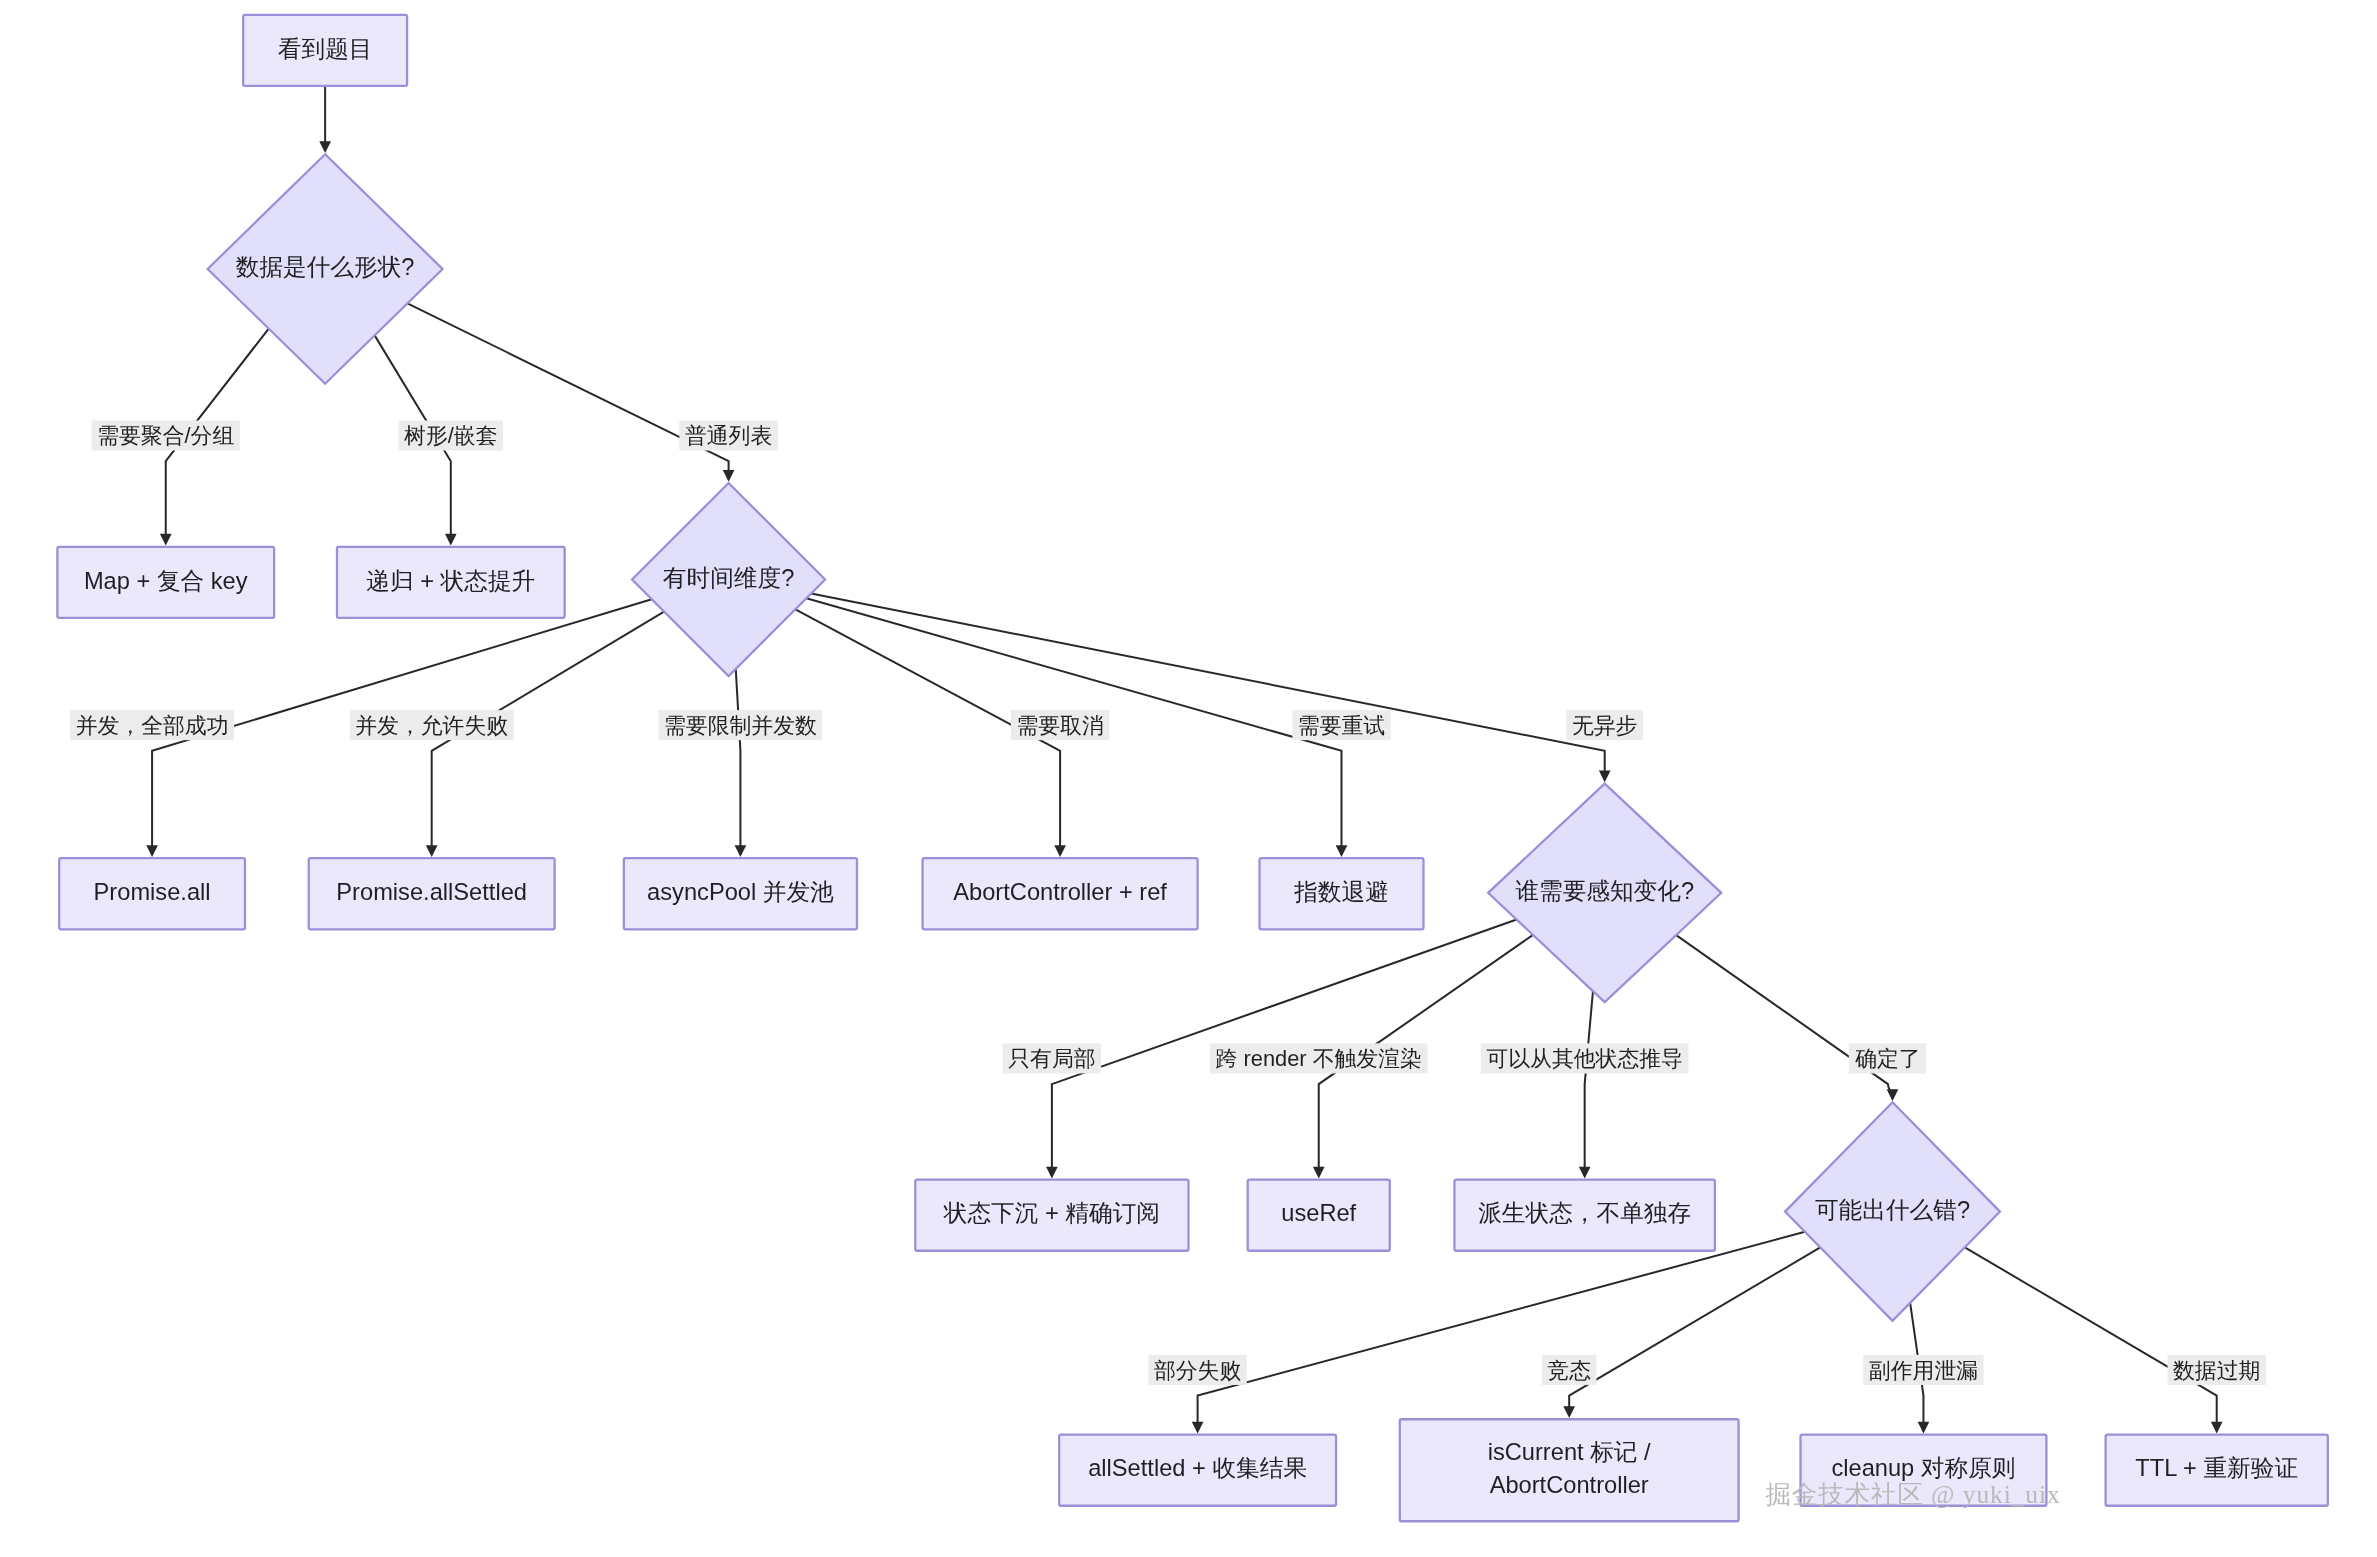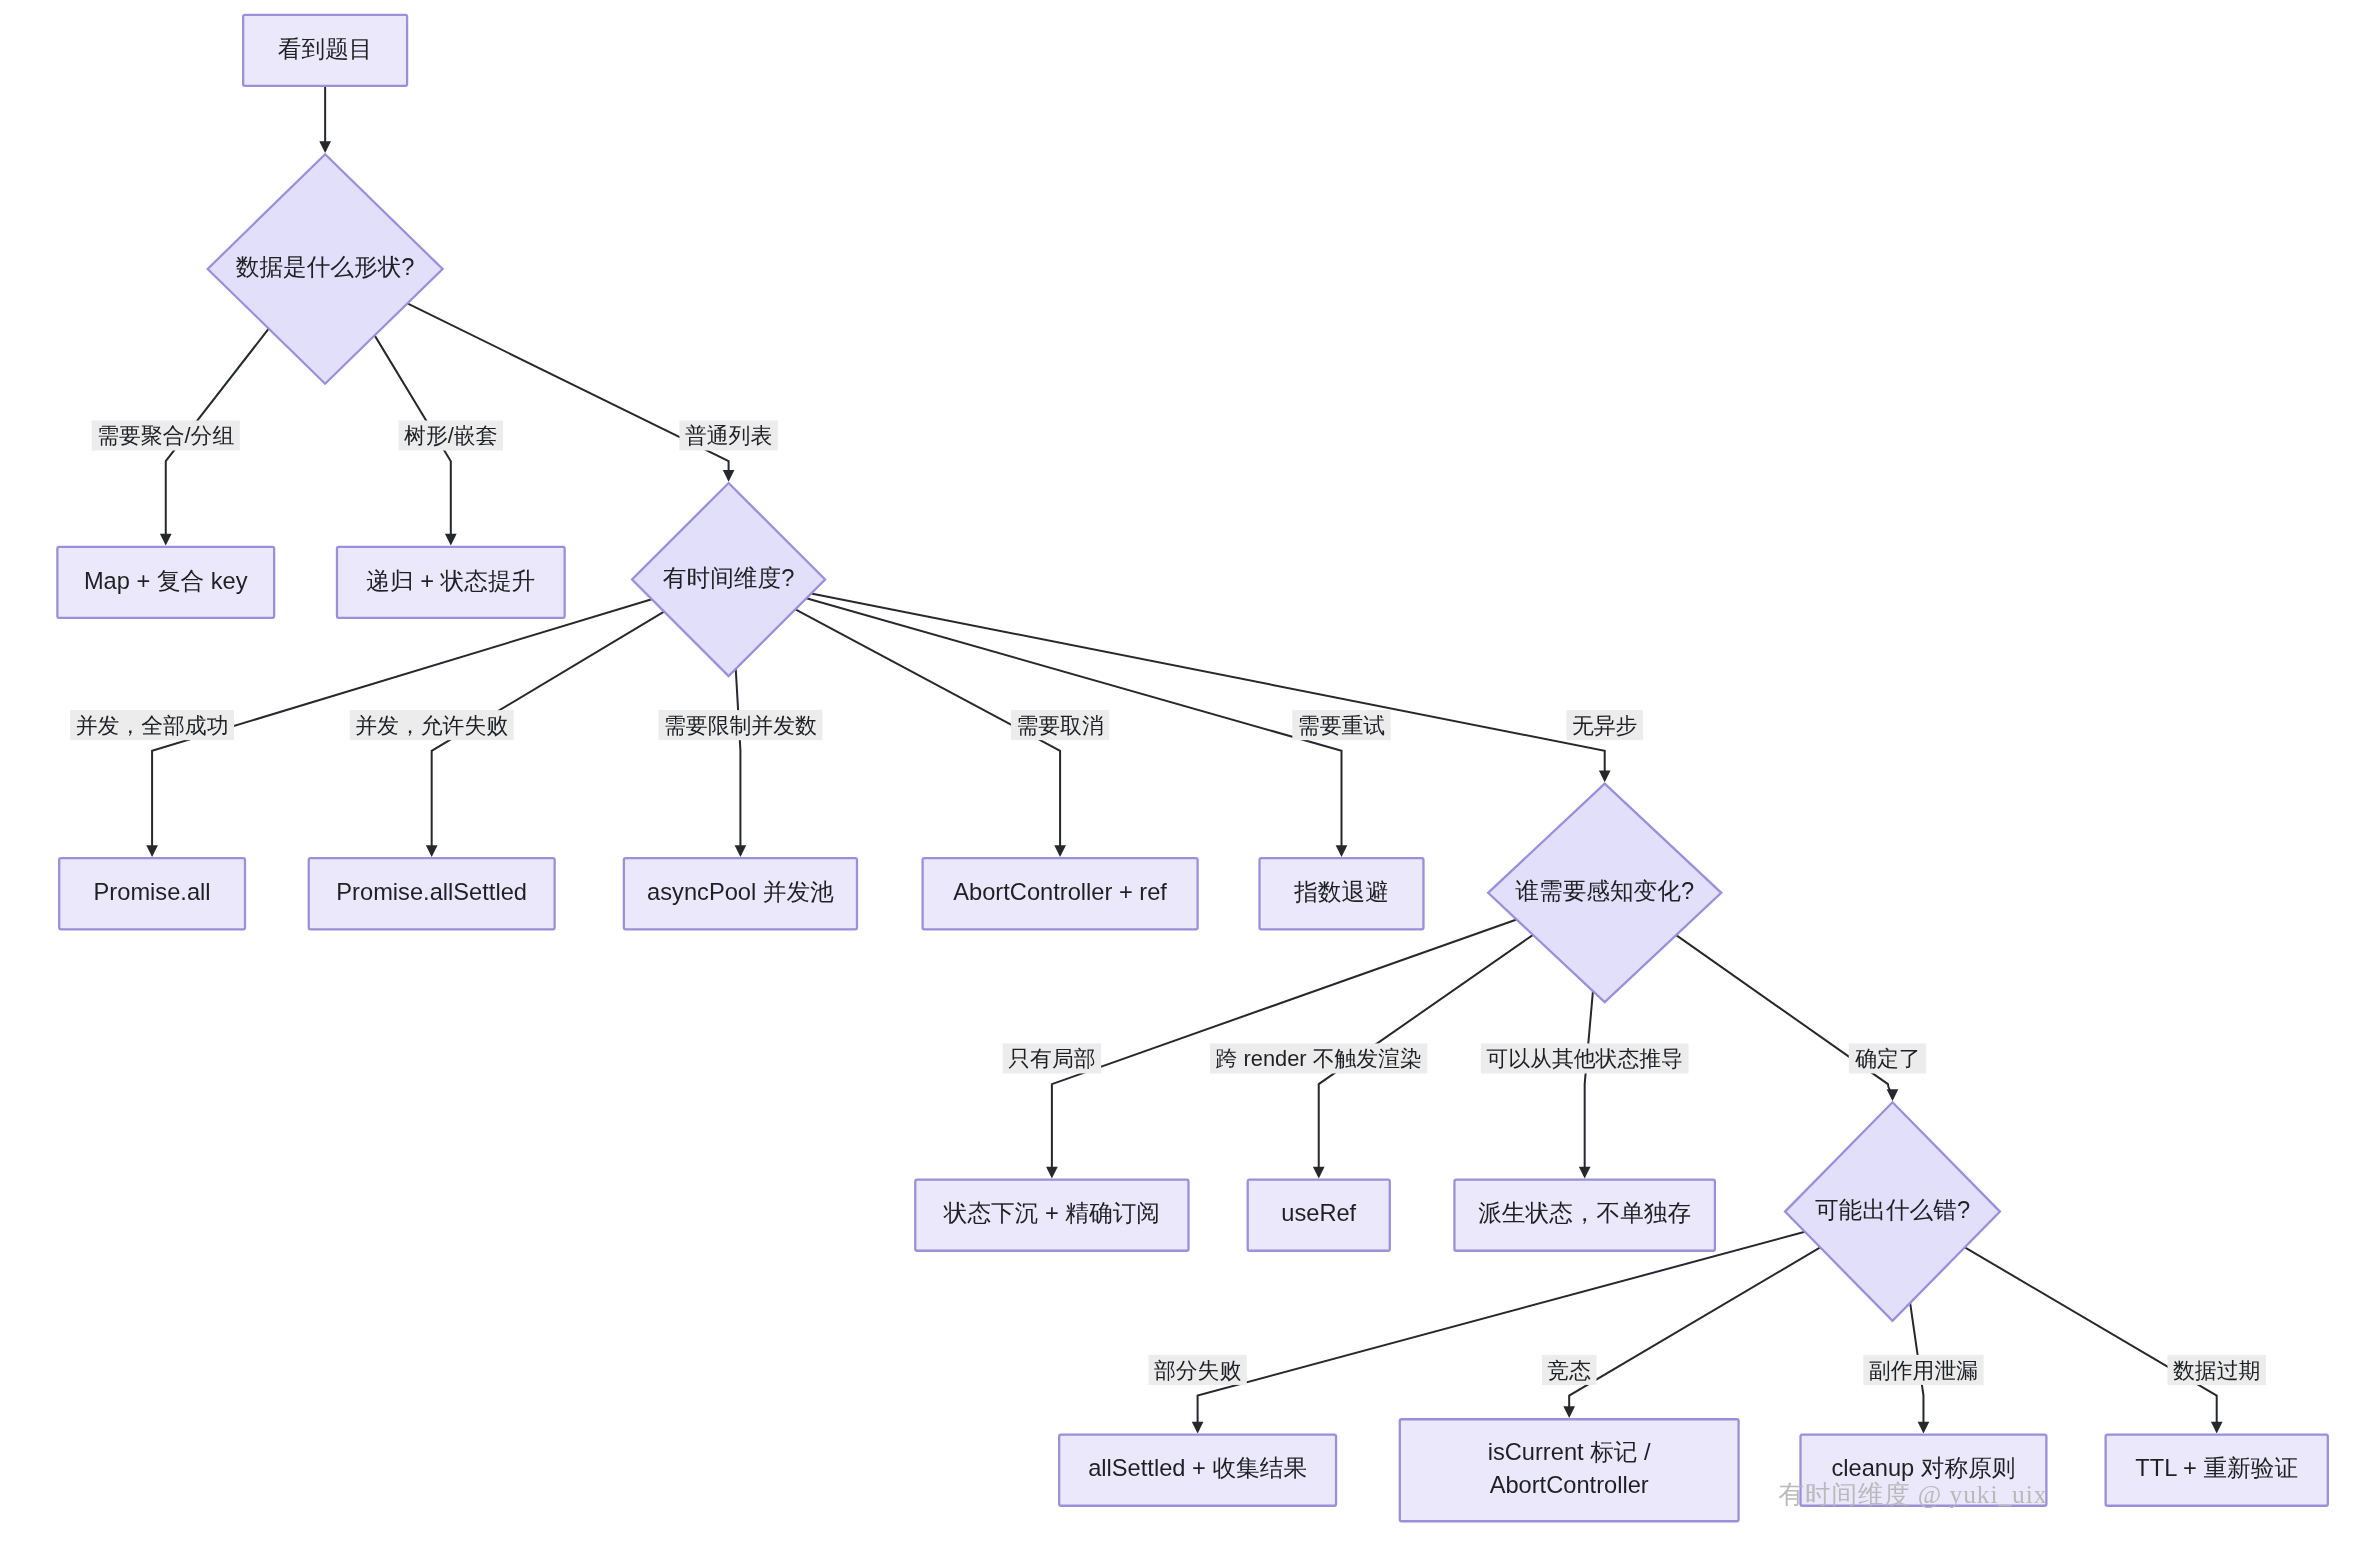--- a/index.html
+++ b/index.html
@@ -243,15 +243,15 @@
         <g>
           <rect x="2046" y="1487.34375" width="132" height="33" class="edge-label-bg"></rect>
           <text x="2112" y="1506" class="edge-label-text">副作用泄漏</text>
         </g>
         <g>
           <rect x="2380" y="1487.34375" width="108" height="33" class="edge-label-bg"></rect>
           <text x="2434" y="1506" class="edge-label-text">数据过期</text>
         </g>
       </g>
   </svg>
-  <div class="watermark" style="left: 1913px; top: 1494px; transform: translate(-50%, -50%);">有时间维度 @ yuki_uix</div>
+  <div class="watermark" style="left: 1913px; top: 1494px; transform: translate(-50%, -50%);">掘金技术社区 @ yuki_uix</div>
 </div>
 
 
 </body></html>

